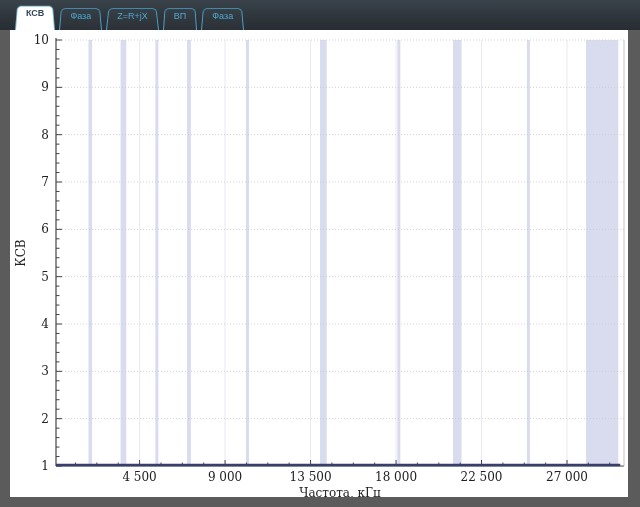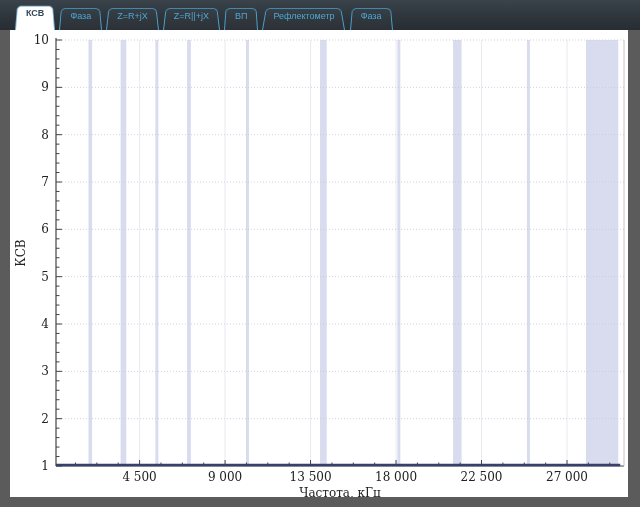--- a/index.html
+++ b/index.html
@@ -39,23 +39,21 @@
   }
   svg text{font-family:"DejaVu Serif", serif;}
 </style>
 </head>
 <body>
 
 <div class="tabbar">
     <div class="tab active"><span class="lbl">КСВ</span></div>
     <div class="tab"><span class="lbl">Фаза</span></div>
     <div class="tab"><span class="lbl">Z=R+jX</span></div>
-    <div class="tab"><span class="lbl">Z=R||+jX</span></div>
     <div class="tab"><span class="lbl">ВП</span></div>
-    <div class="tab"><span class="lbl">Рефлектометр</span></div>
     <div class="tab"><span class="lbl">Фаза</span></div>
   </div>
 
 <div class="panel">
   <svg id="chart" width="618" height="467" viewBox="0 0 618 467">
       <g>
         <rect x="78.48428093645485" y="10" width="3.6093645484949803" height="426" fill="#d9dcee"></rect>
         <rect x="110.5886287625418" y="10" width="5.6989966555184" height="426" fill="#d9dcee"></rect>
         <rect x="145.352508361204" y="10" width="3" height="426" fill="#d9dcee"></rect>
         <rect x="177.07692307692307" y="10" width="3.799331103678952" height="426" fill="#d9dcee"></rect>

